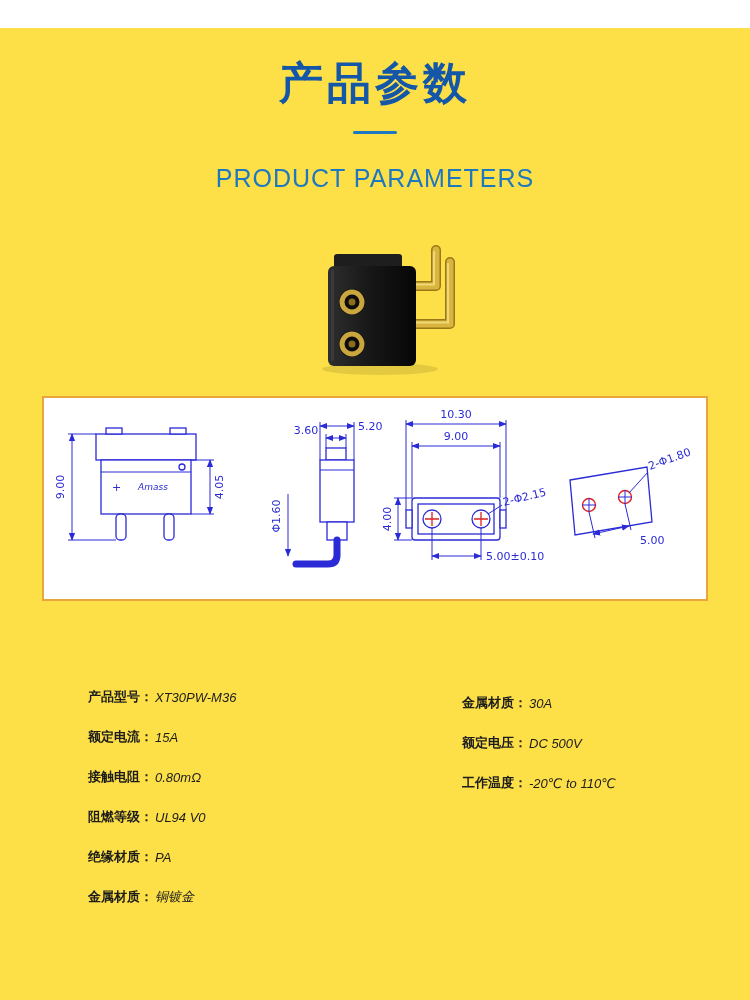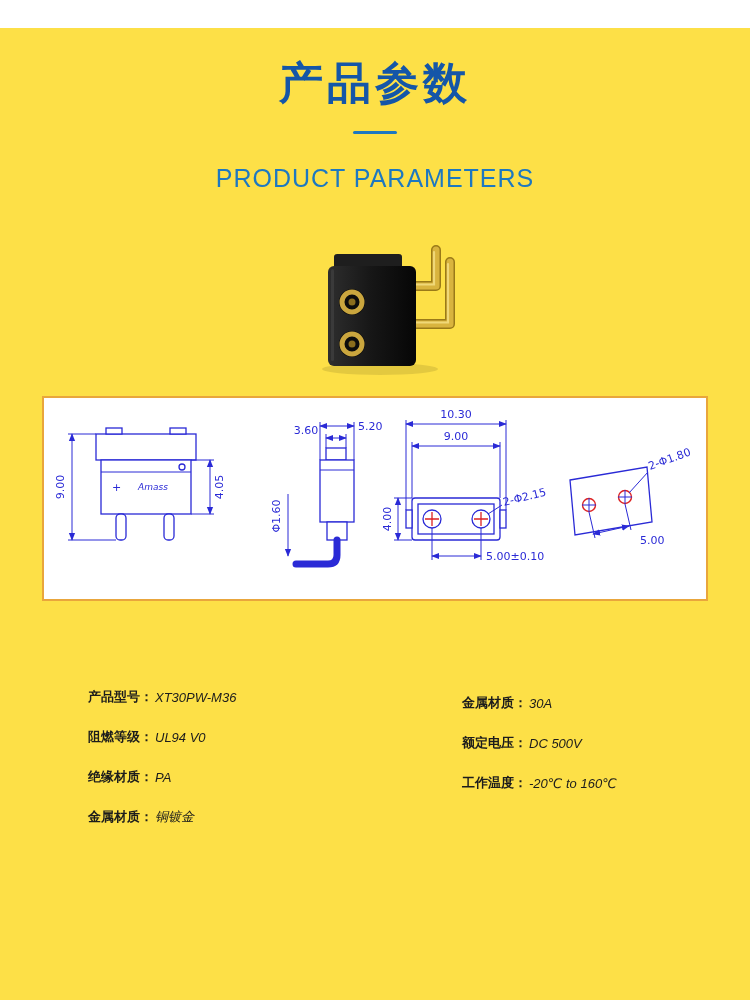--- a/index.html
+++ b/index.html
@@ -209,20 +209,28 @@
     </svg>
   </div>
 
   <div class="specs">
     <div class="spec-col left">
       <div class="spec-row">
         <span class="spec-label">产品型号：</span>
           <span class="spec-value">XT30PW-M36</span>
       </div>
       <div class="spec-row">
+        <span class="spec-label">额定电流：</span>
+          <span class="spec-value">15A</span>
+      </div>
+      <div class="spec-row">
+        <span class="spec-label">接触电阻：</span>
+          <span class="spec-value">0.80mΩ</span>
+      </div>
+      <div class="spec-row">
         <span class="spec-label">阻燃等级：</span>
           <span class="spec-value">UL94 V0</span>
       </div>
       <div class="spec-row">
         <span class="spec-label">绝缘材质：</span>
           <span class="spec-value">PA</span>
       </div>
       <div class="spec-row">
         <span class="spec-label">金属材质：</span>
           <span class="spec-value">铜镀金</span>
@@ -232,19 +240,19 @@
       <div class="spec-row">
         <span class="spec-label">金属材质：</span>
           <span class="spec-value">30A</span>
       </div>
       <div class="spec-row">
         <span class="spec-label">额定电压：</span>
           <span class="spec-value">DC 500V</span>
       </div>
       <div class="spec-row">
         <span class="spec-label">工作温度：</span>
-          <span class="spec-value">-20℃ to 160℃</span>
+          <span class="spec-value">-20℃ to 110℃</span>
       </div>
     </div>
   </div>
 
   <div class="footer-bar"></div>
 </div>
 
 </body></html>

